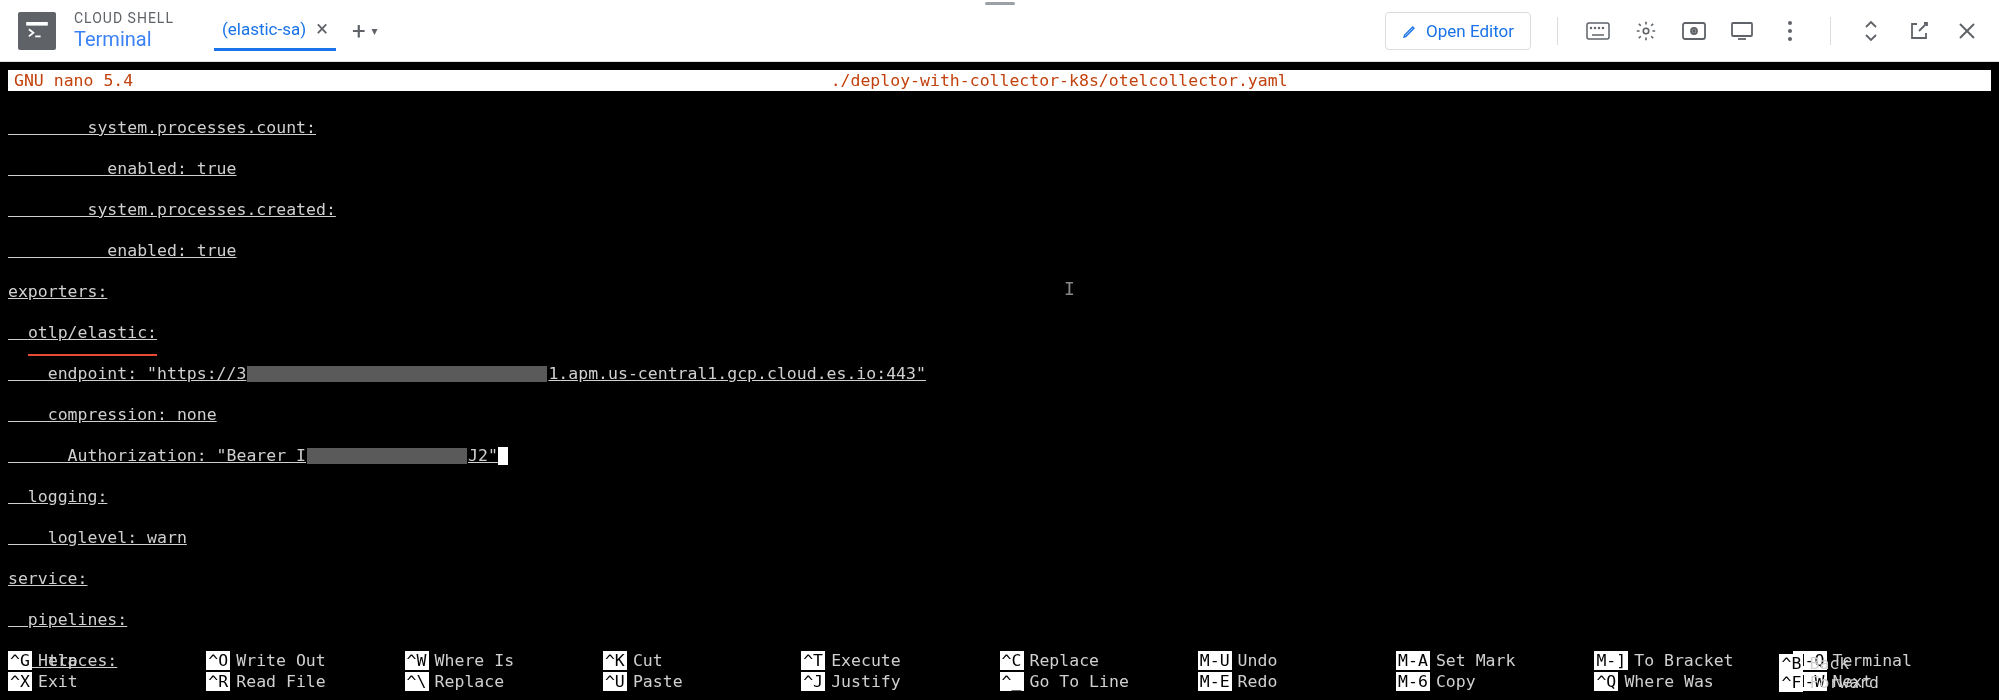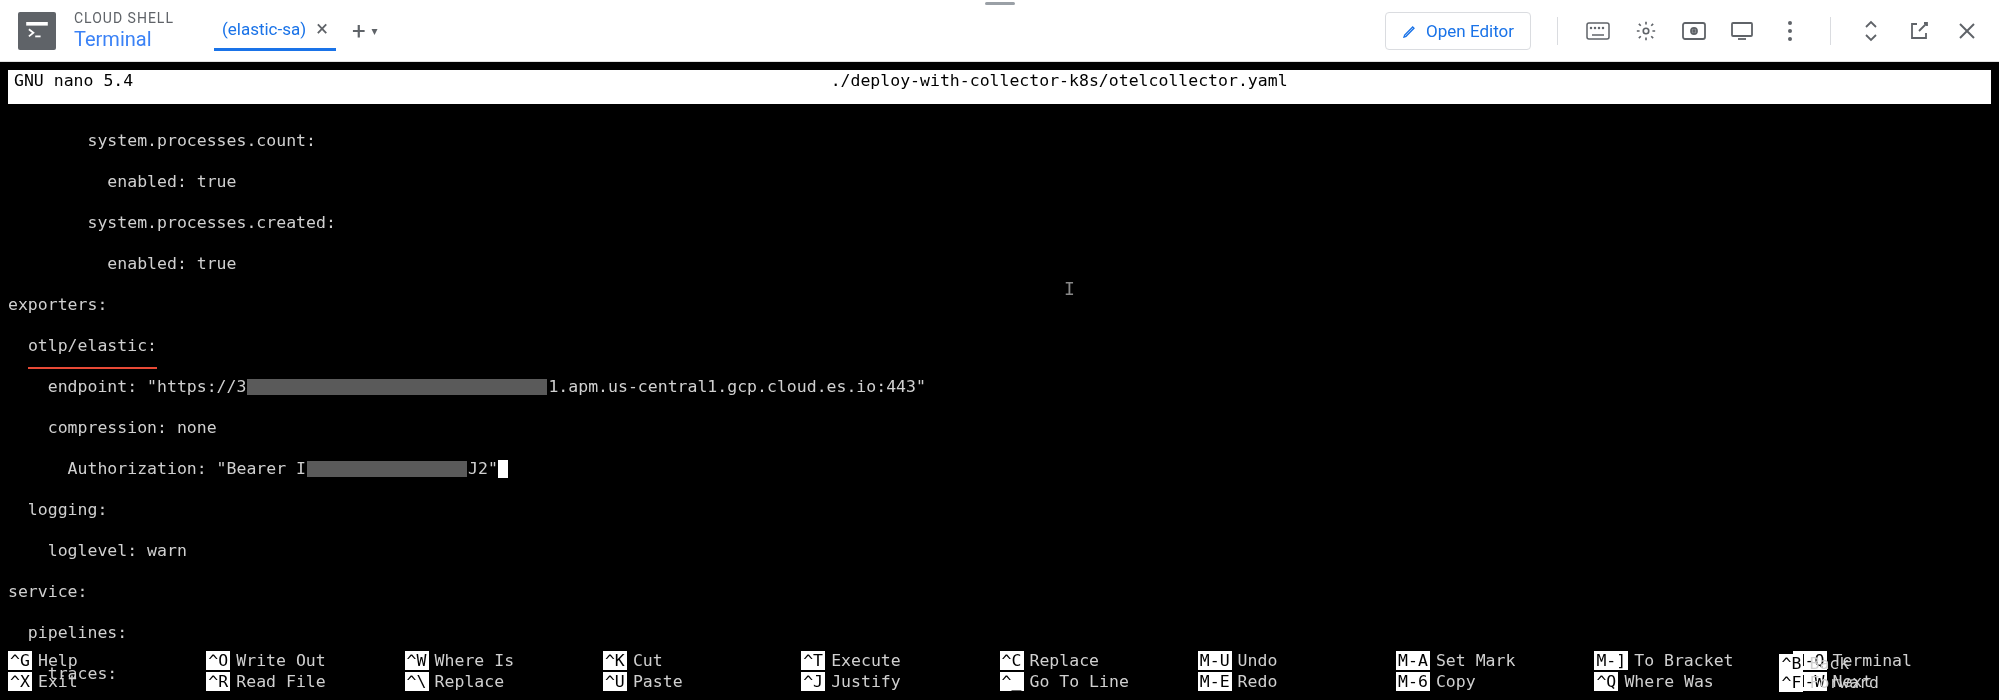--- a/index.html
+++ b/index.html
@@ -70,30 +70,30 @@
   background: #000;
   padding: 8px;
   height: calc(700px - 62px);
   font-family: "Menlo", "Consolas", monospace;
   font-size: 16.5px;
   color: #d0d0d0;
   position: relative;
 }
 .nano-title {
   background: #fff;
-  color: #000000;
+  color: #c2410c;
   display: flex;
   padding: 0 6px;
-  height: 34px;
+  height: 21px;
   line-height: 21px;
 }
 .nano-title .left { flex: 0 0 auto; }
 .nano-title .center { flex: 1; text-align: center; }
 .editor-content { padding-top: 6px; white-space: pre; line-height: 20.5px; }
-.line { display: block; }
+.line { display: block; text-decoration: underline; }
 .red-underline { border-bottom: 2px solid #e84a36; padding-bottom: 12px; }
 .redacted1 {
   display: inline-block;
   background: #5a5a5a;
   width: 300px;
   height: 16px;
   vertical-align: middle;
   margin: 0 1px;
 }
 .redacted2 {

